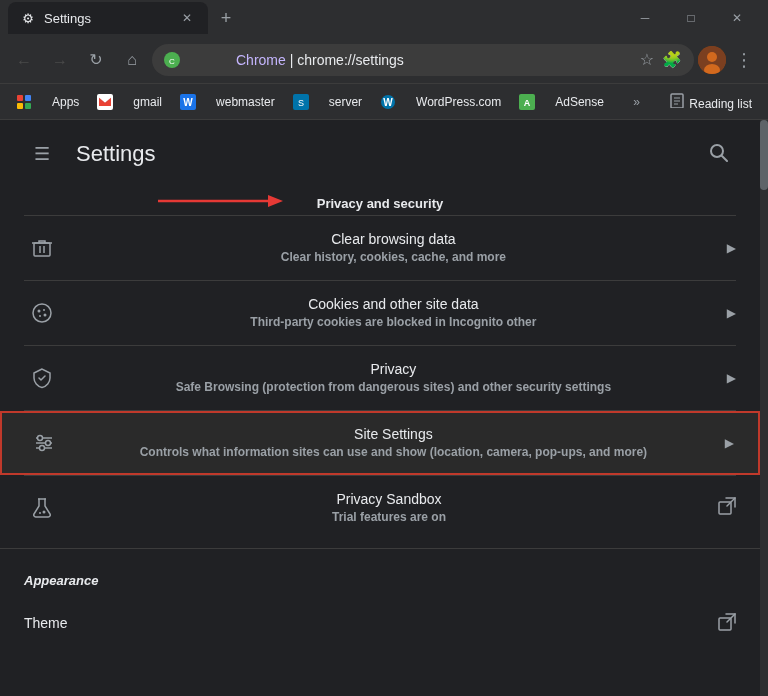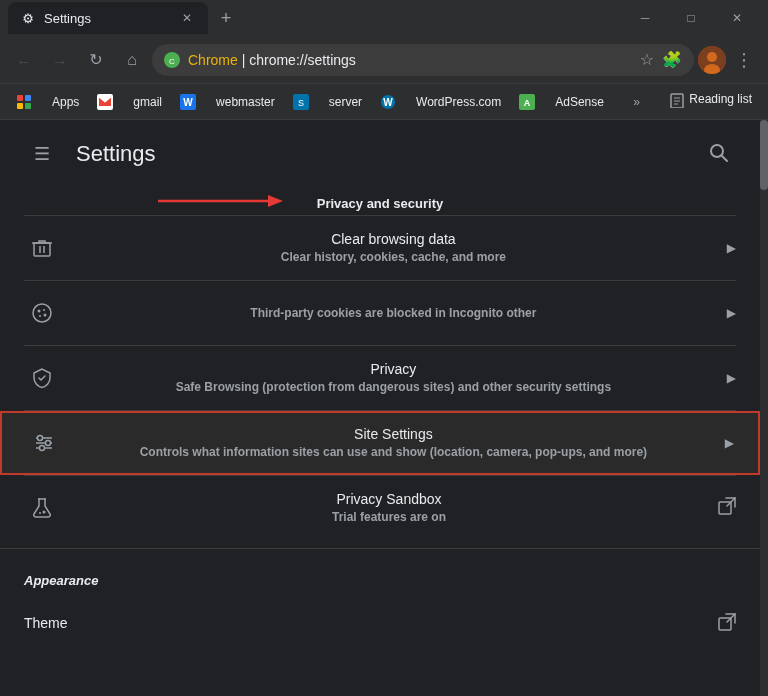--- a/index.html
+++ b/index.html
@@ -102,21 +102,22 @@
       background: #4CAF50;
       display: flex; align-items: center; justify-content: center;
       font-size: 10px;
     }
     .url-text {
       font-size: 14px;
       color: #e8eaed;
       flex: 1;
     }
     .url-brand {
-      color: #eab308;
+      color: #c4b5fd;
+      margin-left: 48px;
     }
     .url-star { color: #9aa0a6; font-size: 16px; cursor: pointer; }
     .url-extension { color: #9aa0a6; font-size: 16px; cursor: pointer; }
     .addressbar-right {
       display: flex;
       align-items: center;
       gap: 2px;
     }
     .profile-btn {
       width: 28px; height: 28px;
@@ -413,21 +414,21 @@
       <svg width="16" height="16" viewBox="0 0 16 16">
         <rect width="16" height="16" rx="2" fill="#4CAF50"></rect>
         <text x="8" y="12" text-anchor="middle" font-size="9" fill="white" font-family="Arial" font-weight="bold">A</text>
       </svg>
     </span>
     <span>AdSense</span>
   </div>
   <div class="bookmark-item bookmark-more">
     <span>»</span>
   </div>
-  <div style="margin-left:auto; display:flex; align-items:flex-start; gap:4px; padding: 4px 8px; border-radius:4px; cursor:pointer; font-size:12px; color:#e8eaed;" class="reading-list-btn">
+  <div style="margin-left:auto; display:flex; align-items:flex-end; gap:4px; padding: 4px 8px; border-radius:4px; cursor:pointer; font-size:12px; color:#e8eaed;" class="reading-list-btn">
     <span>
       <svg width="16" height="16" viewBox="0 0 16 16" fill="none">
         <rect x="2" y="2" width="12" height="14" rx="1" stroke="#9aa0a6" stroke-width="1.5"></rect>
         <line x1="5" y1="6" x2="11" y2="6" stroke="#9aa0a6" stroke-width="1"></line>
         <line x1="5" y1="9" x2="11" y2="9" stroke="#9aa0a6" stroke-width="1"></line>
         <line x1="5" y1="12" x2="9" y2="12" stroke="#9aa0a6" stroke-width="1"></line>
       </svg>
     </span>
     <span>Reading list</span>
   </div>
@@ -486,20 +487,21 @@
         <div class="item-icon">
           <svg width="22" height="22" viewBox="0 0 22 22" fill="none">
             <circle cx="11" cy="11" r="9" stroke="#9aa0a6" stroke-width="1.5"></circle>
             <circle cx="8" cy="9" r="1.5" fill="#9aa0a6"></circle>
             <circle cx="13" cy="8" r="1" fill="#9aa0a6"></circle>
             <circle cx="9" cy="14" r="1" fill="#9aa0a6"></circle>
             <circle cx="14" cy="13" r="1.5" fill="#9aa0a6"></circle>
           </svg>
         </div>
         <div class="item-text">
+          <div class="item-title">Cookies and other site data</div>
           <div class="item-subtitle">Third-party cookies are blocked in Incognito other</div>
         </div>
         <span class="item-arrow">▶</span>
       </div>
 
       <div class="divider"></div>
 
       <div class="settings-item">
         <div class="item-icon">
           <svg width="22" height="22" viewBox="0 0 22 22" fill="none">

